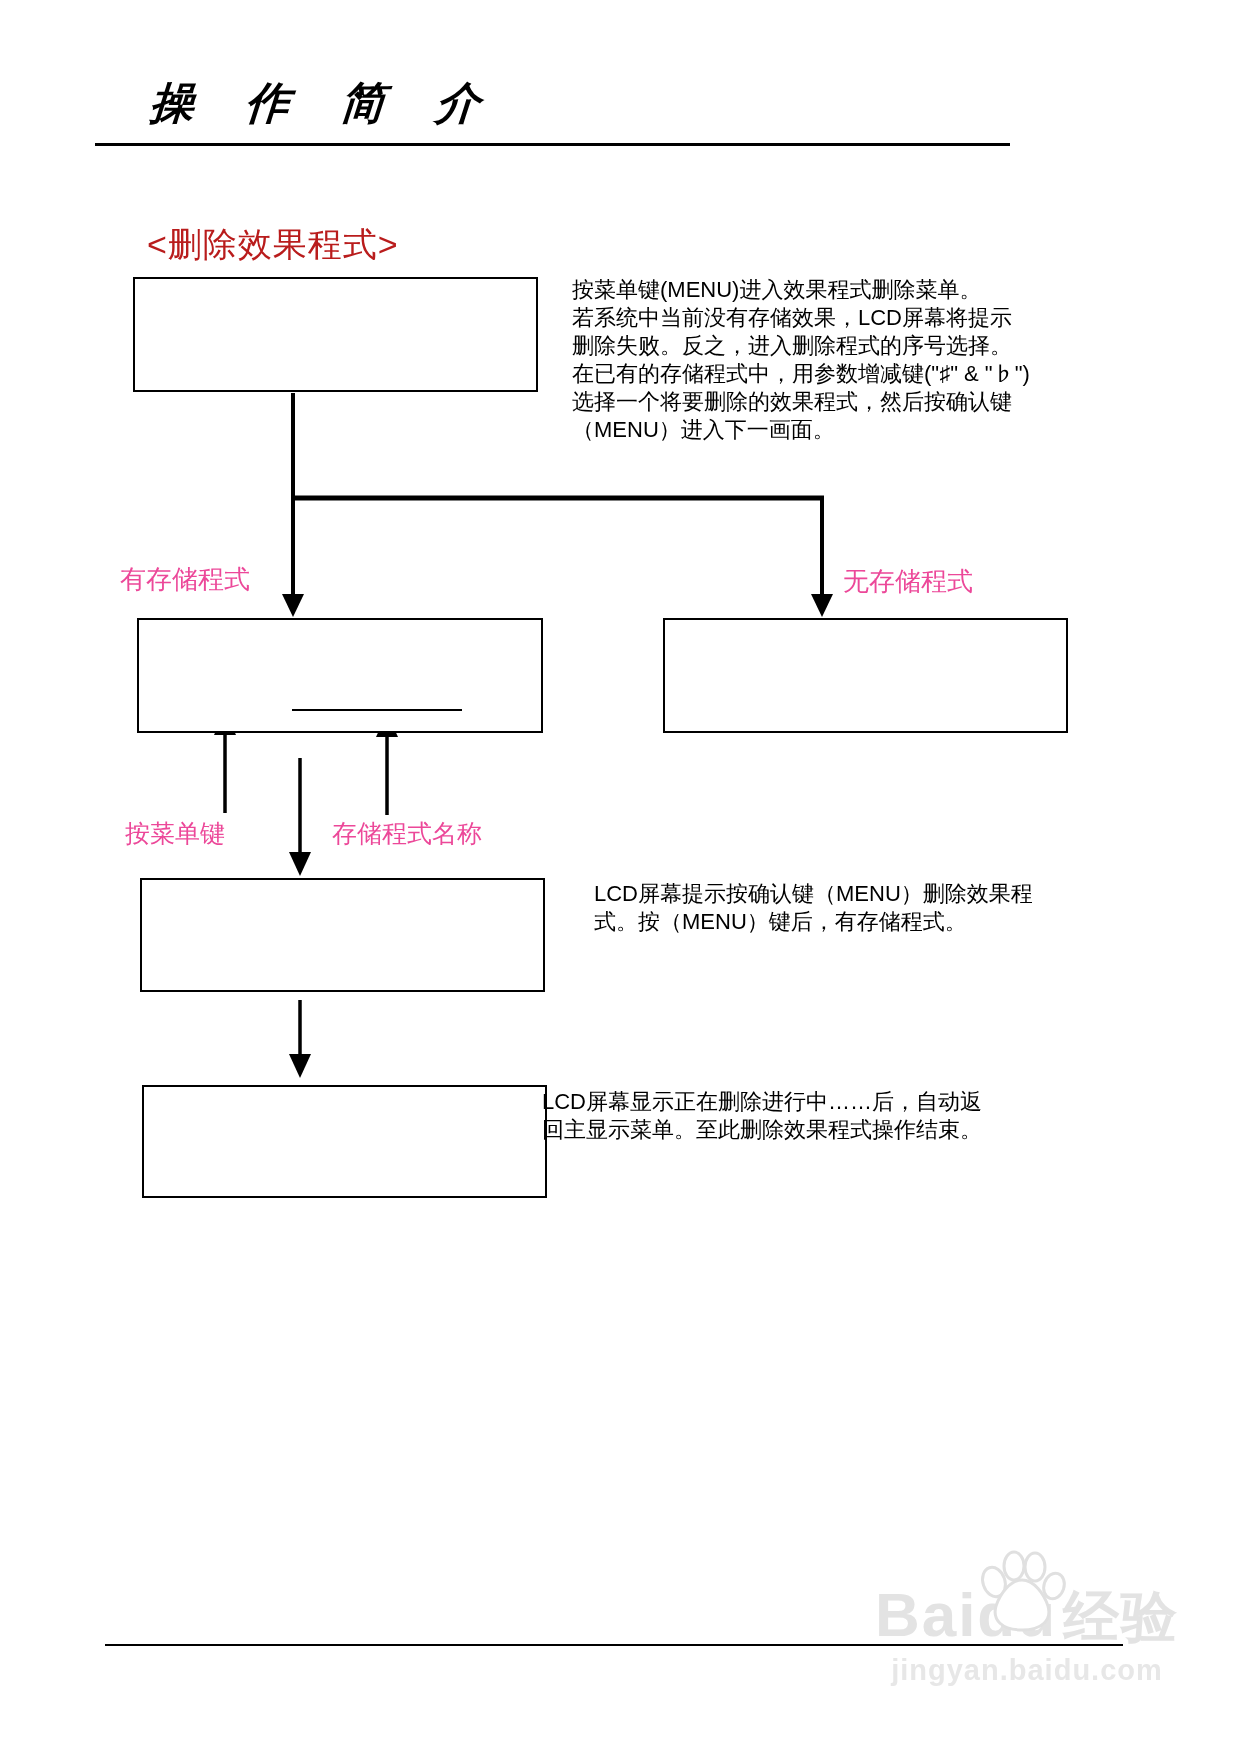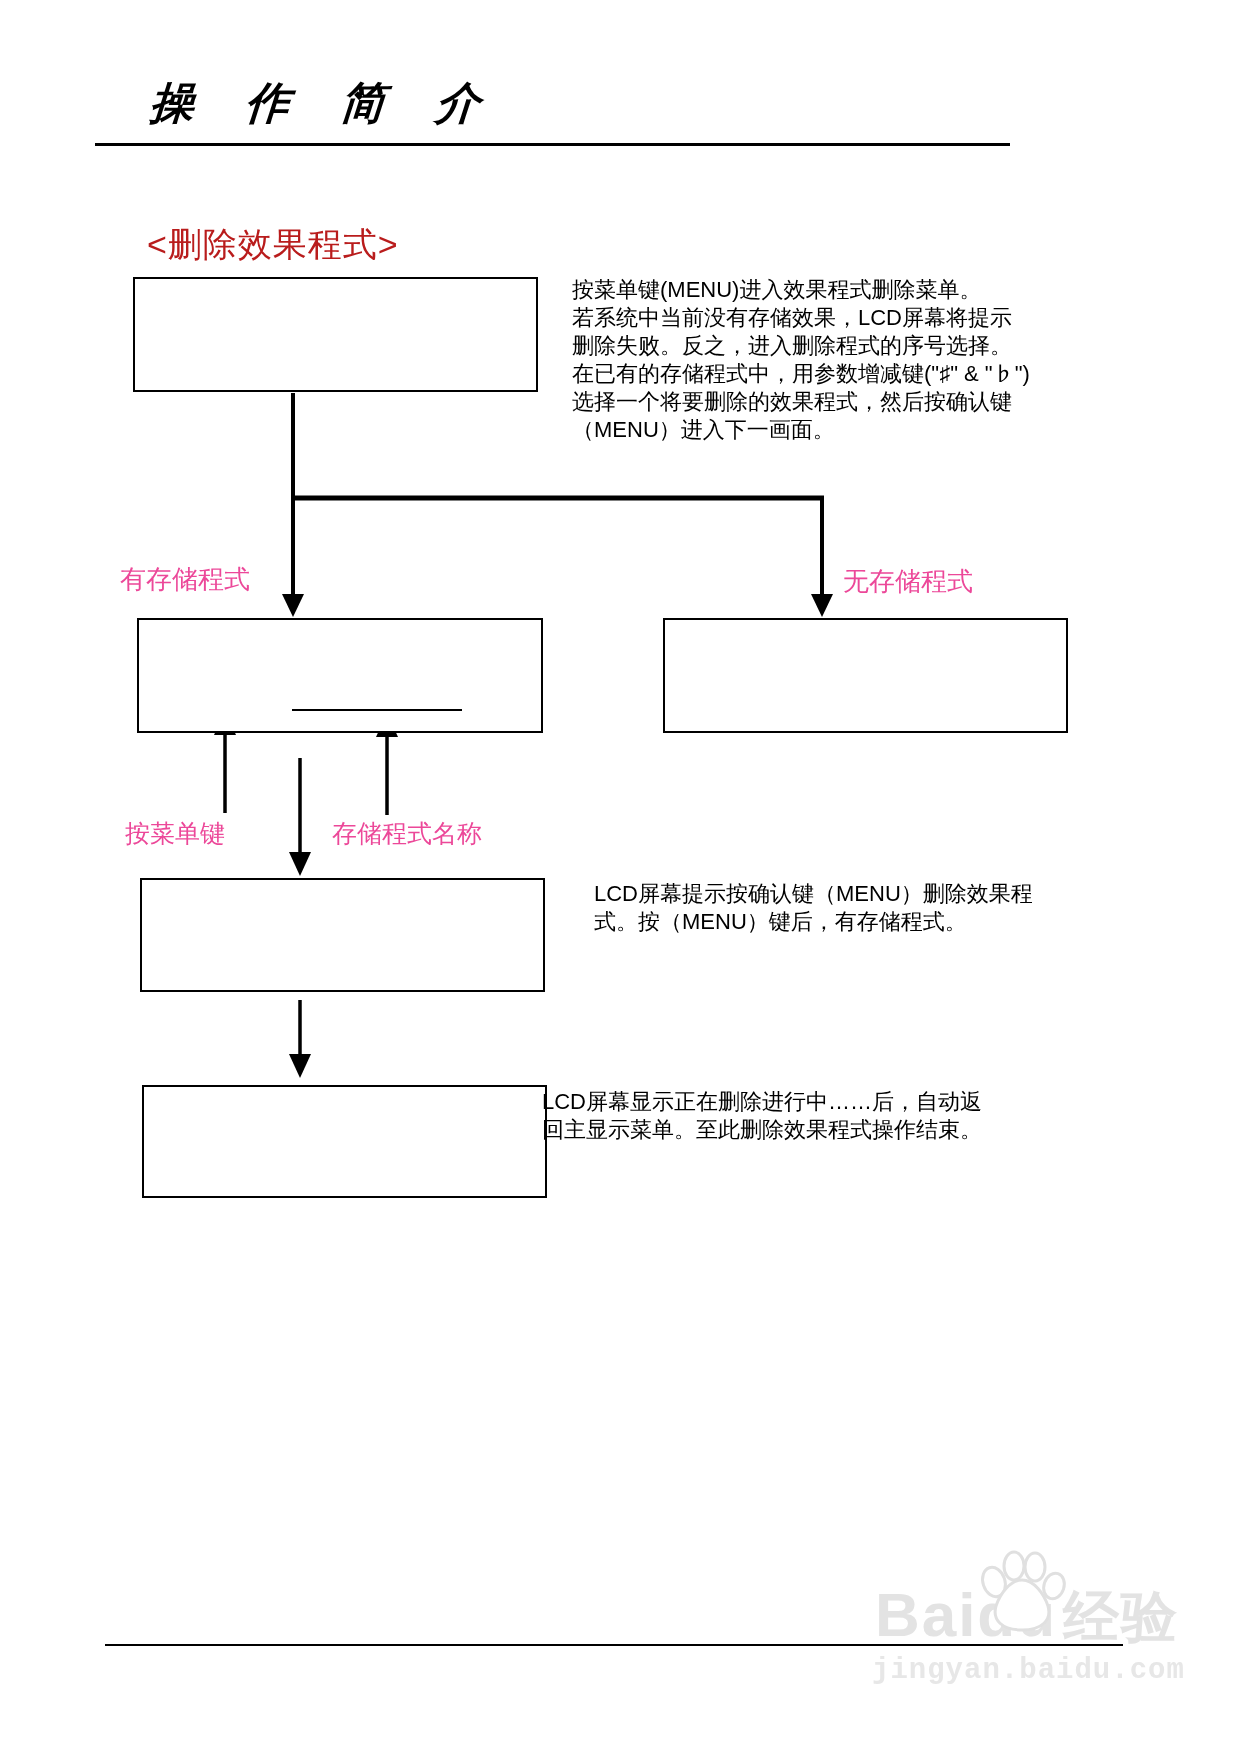--- a/index.html
+++ b/index.html
@@ -47,21 +47,21 @@
   
   .connectors{left:0;top:0;width:1240px;height:1752px;pointer-events:none;}
 
   
   .footer-rule{left:105px;top:1644px;width:1018px;height:2px;background:#000;}
   .watermark{left:872px;top:1552px;width:310px;text-align:center;color:#e3e3e3;}
   .brand-line{position:relative;font-size:62px;font-weight:bold;line-height:62px;
     letter-spacing:2px;margin-top:32px;white-space:nowrap;}
   .brand-cn{font-size:56px;margin-left:6px;}
   .paw{position:absolute;left:100px;top:-34px;}
-  .wm-url{font-size:29px;font-weight:bold;letter-spacing:1px;margin-top:6px;color:#e7e7e7;font-family:Liberation Mono, monospace;}
+  .wm-url{font-size:29px;font-weight:bold;letter-spacing:1px;margin-top:6px;color:#e7e7e7;}
 </style>
 </head>
 <body>
 
 <div id="page">
 
   <div class="abs header-title">操 作 简 介</div>
   <div class="abs header-rule"></div>
 
   <div class="abs section-title">&lt;删除效果程式&gt;</div>

